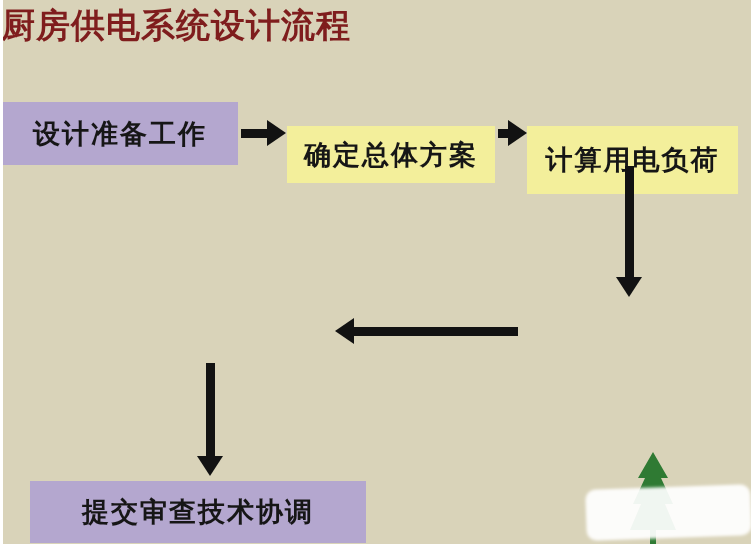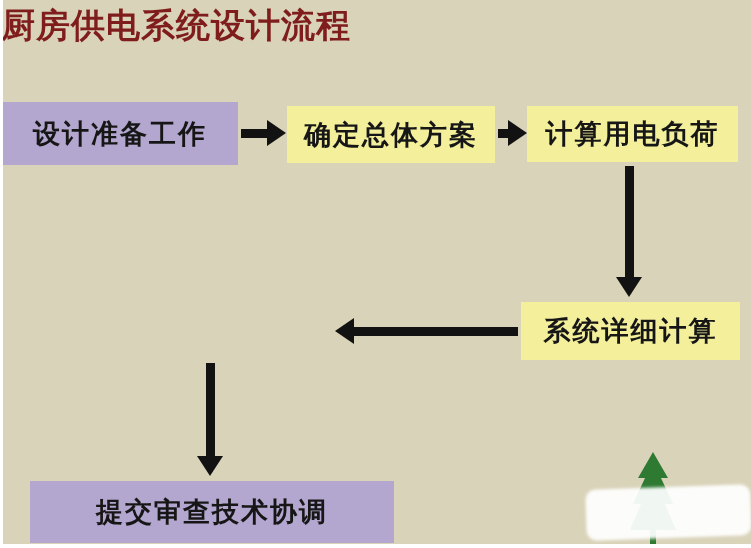--- a/index.html
+++ b/index.html
@@ -36,28 +36,28 @@
     display: flex;
     align-items: center;
     justify-content: center;
     color: #161616;
     font-size: 27px;
     font-weight: bold;
     letter-spacing: 2px;
     white-space: nowrap;
   }
   .box.purple { background: #b4a7cf; }
-  .box.yellow { background: #f3ef9b; }
+  .box.yellow { background: #f3ef9b; margin-top: 20px; }
 
   #box-design-prep      { left: 2px;   top: 102px; width: 236px; height: 63px; }
   #box-overall-plan     { left: 287px; top: 106px; width: 208px; height: 57px; }
-  #box-load-calc        { left: 527px; top: 106px; width: 211px; height: 56px; }
+  #box-load-calc        { left: 527px; top: 106px; width: 211px; height: 68px; }
   #box-detailed-calc    { left: 521px; top: 302px; width: 219px; height: 58px; }
   #box-drawings         { left: 96px;  top: 300px; width: 224px; height: 61px; }
-  #box-submit-review    { left: 30px;  top: 481px; width: 364px; height: 62px; }
+  #box-submit-review    { left: 30px;  top: 481px; width: 336px; height: 62px; }
 
   .shaft { position: absolute; background: #121212; }
   .head  { position: absolute; width: 0; height: 0; }
   .head.right { border-left: 19px solid #121212; border-top: 13px solid transparent; border-bottom: 13px solid transparent; }
   .head.left  { border-right: 19px solid #121212; border-top: 13px solid transparent; border-bottom: 13px solid transparent; }
   .head.down  { border-top: 20px solid #121212; border-left: 13px solid transparent; border-right: 13px solid transparent; }
 
   #a1-shaft { left: 241px; top: 129px; width: 28px; height: 9px; }
   #a1-head  { left: 267px; top: 120px; }
   #a2-shaft { left: 498px; top: 129px; width: 12px; height: 9px; }
@@ -102,23 +102,20 @@
 
   <div class="box purple" id="box-design-prep">
     <span>设计准备工作</span>
   </div>
   <div class="box yellow" id="box-overall-plan">
     <span>确定总体方案</span>
   </div>
   <div class="box yellow" id="box-load-calc">
     <span>计算用电负荷</span>
   </div>
-  <div class="box yellow" id="box-detailed-calc">
-    <span>系统详细计算</span>
-  </div>
   <div class="box purple" id="box-submit-review">
     <span>提交审查技术协调</span>
   </div>
 
   <div class="shaft" id="a1-shaft"></div>
   <div class="head right" id="a1-head"></div>
 
   <div class="shaft" id="a2-shaft"></div>
   <div class="head right" id="a2-head"></div>
 

